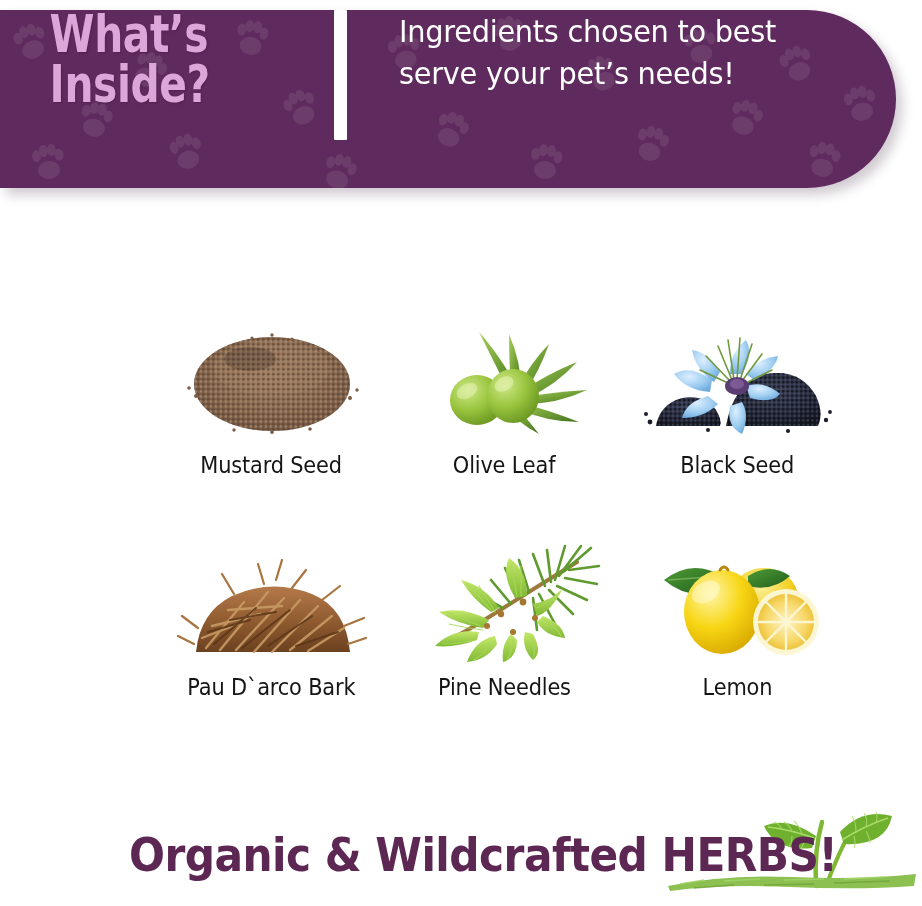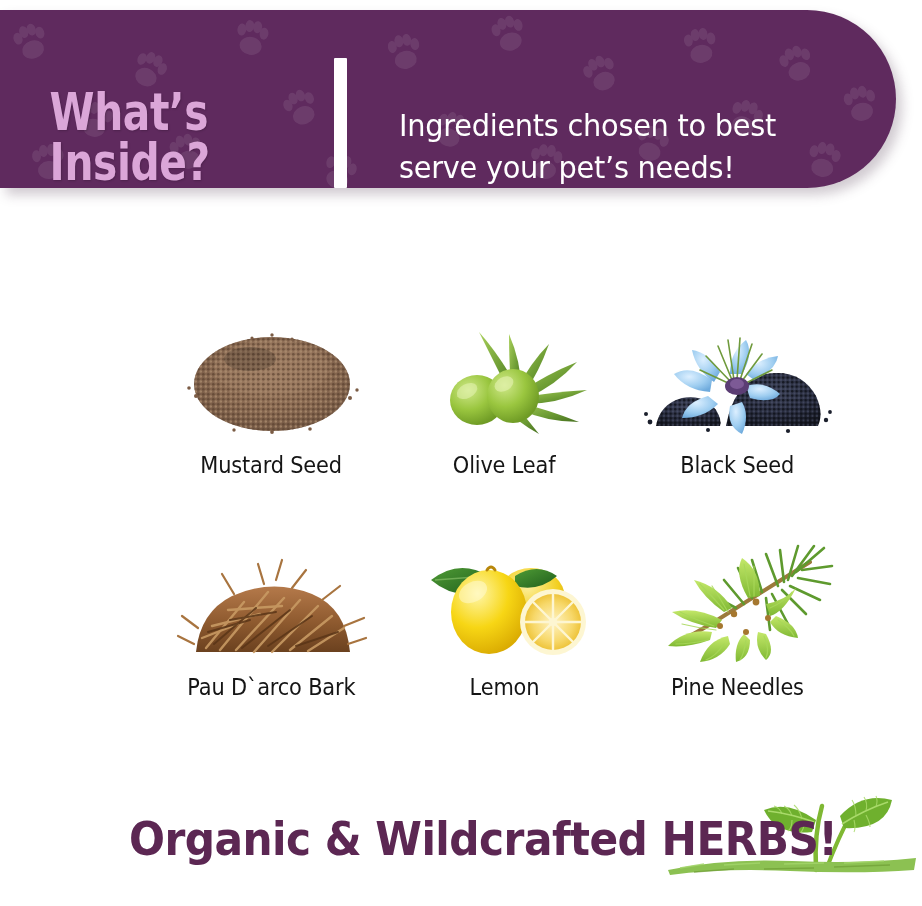--- a/index.html
+++ b/index.html
@@ -36,21 +36,21 @@
   .paws {
     position: absolute;
     inset: 0;
     opacity: 0.085;
     pointer-events: none;
   }
   .banner-inner {
     position: absolute;
     inset: 0;
     display: flex;
-    align-items: flex-end;
+    align-items: flex-start;
   }
   .headline {
     width: 300px;
     padding-left: 62px;
     box-sizing: border-box;
     color: #dba6d8;
     font-family: "DejaVu Sans", sans-serif;
     font-weight: 700;
     font-size: 51px;
     line-height: 0.98;
@@ -112,21 +112,21 @@
     color: #151515;
     letter-spacing: -0.2px;
     transform: scaleX(0.93);
     white-space: nowrap;
   }
 
   
   .footer {
     position: absolute;
     left: 0;
-    bottom: 24px;
+    bottom: 8px;
     width: 922px;
     height: 96px;
   }
   .footer-text {
     position: absolute;
     left: 129px;
     bottom: 16px;
     color: #5c2753;
     font-family: "DejaVu Sans", sans-serif;
     font-weight: 700;
@@ -384,73 +384,20 @@
           </g>
         </svg>
       </div>
       <div class="ing-label">Pau D`arco Bark</div>
     </div>
 
     <div class="cell">
       <div class="art">
         <svg viewBox="0 0 200 122">
           <defs>
-            <radialGradient id="lemg" cx="35%" cy="28%" r="78%">
-              <stop offset="0%" stop-color="#fff6a8"></stop>
-              <stop offset="52%" stop-color="#f7d615"></stop>
-              <stop offset="100%" stop-color="#d8a800"></stop>
-            </radialGradient>
-            <radialGradient id="lemg2" cx="45%" cy="30%" r="75%">
-              <stop offset="0%" stop-color="#fdf0a0"></stop>
-              <stop offset="60%" stop-color="#f2cf20"></stop>
-              <stop offset="100%" stop-color="#cf9f05"></stop>
-            </radialGradient>
-            <radialGradient id="fleshg" cx="50%" cy="50%" r="50%">
-              <stop offset="0%" stop-color="#fff3c4"></stop>
-              <stop offset="70%" stop-color="#f7d86a"></stop>
-              <stop offset="100%" stop-color="#eec43b"></stop>
-            </radialGradient>
-            <linearGradient id="lleaf" x1="0%" y1="0%" x2="100%" y2="100%">
-              <stop offset="0%" stop-color="#4f9b35"></stop>
-              <stop offset="100%" stop-color="#1f5e1c"></stop>
-            </linearGradient>
-          </defs>
-
-          <ellipse cx="126" cy="58" rx="34" ry="30" fill="url(#lemg2)"></ellipse>
-
-          <path d="M84 36 Q54 18 26 40 Q52 62 84 50 Z" fill="url(#lleaf)"></path>
-          <path d="M84 36 Q58 38 30 40" stroke="#8bc26a" stroke-width="1.4" fill="none" opacity="0.65"></path>
-          <path d="M110 36 Q132 22 152 36 Q134 52 110 46 Z" fill="url(#lleaf)"></path>
-
-          <ellipse cx="84" cy="72" rx="38" ry="42" fill="url(#lemg)"></ellipse>
-          <path d="M82 30 Q86 24 90 30" stroke="#b8870a" stroke-width="3" fill="none" stroke-linecap="round"></path>
-          <ellipse cx="68" cy="52" rx="15" ry="10" fill="#fffbd8" opacity="0.5" transform="rotate(-28 68 52)"></ellipse>
-
-          <circle cx="148" cy="82" r="33" fill="#fdf6d2"></circle>
-          <circle cx="148" cy="82" r="28" fill="url(#fleshg)"></circle>
-          <g stroke="#fdf6d2" stroke-width="2.4" stroke-linecap="round">
-            <path d="M148 82 L148 54"></path>
-              <path d="M148 82 L168 62"></path>
-            <path d="M148 82 L176 82"></path>
-              <path d="M148 82 L168 102"></path>
-            <path d="M148 82 L148 110"></path>
-              <path d="M148 82 L128 102"></path>
-            <path d="M148 82 L120 82"></path>
-              <path d="M148 82 L128 62"></path>
-          </g>
-          <circle cx="148" cy="82" r="4" fill="#fdf6d2"></circle>
-        </svg>
-      </div>
-      <div class="ing-label">Lemon</div>
-    </div>
-
-    <div class="cell">
-      <div class="art">
-        <svg viewBox="0 0 200 122">
-          <defs>
             <linearGradient id="ptuft" x1="0%" y1="0%" x2="0%" y2="100%">
               <stop offset="0%" stop-color="#c4e86a"></stop>
               <stop offset="100%" stop-color="#7fb833"></stop>
             </linearGradient>
           </defs>
 
           <path d="M172 22 Q130 48 92 72 Q64 90 44 100" stroke="#9c7a3c" stroke-width="4" fill="none" stroke-linecap="round"></path>
 
           <g stroke="#5e9a2e" stroke-width="2.6" stroke-linecap="round" fill="none">
             <path d="M158 32 L186 8"></path>
@@ -500,20 +447,73 @@
           <g fill="#a5772f">
             <circle cx="118" cy="62" r="3.4"></circle>
               <circle cx="96" cy="74" r="3.2"></circle>
             <circle cx="82" cy="86" r="3"></circle>
               <circle cx="108" cy="92" r="3"></circle>
             <circle cx="130" cy="78" r="3"></circle>
           </g>
         </svg>
       </div>
       <div class="ing-label">Pine Needles</div>
+    </div>
+
+    <div class="cell">
+      <div class="art">
+        <svg viewBox="0 0 200 122">
+          <defs>
+            <radialGradient id="lemg" cx="35%" cy="28%" r="78%">
+              <stop offset="0%" stop-color="#fff6a8"></stop>
+              <stop offset="52%" stop-color="#f7d615"></stop>
+              <stop offset="100%" stop-color="#d8a800"></stop>
+            </radialGradient>
+            <radialGradient id="lemg2" cx="45%" cy="30%" r="75%">
+              <stop offset="0%" stop-color="#fdf0a0"></stop>
+              <stop offset="60%" stop-color="#f2cf20"></stop>
+              <stop offset="100%" stop-color="#cf9f05"></stop>
+            </radialGradient>
+            <radialGradient id="fleshg" cx="50%" cy="50%" r="50%">
+              <stop offset="0%" stop-color="#fff3c4"></stop>
+              <stop offset="70%" stop-color="#f7d86a"></stop>
+              <stop offset="100%" stop-color="#eec43b"></stop>
+            </radialGradient>
+            <linearGradient id="lleaf" x1="0%" y1="0%" x2="100%" y2="100%">
+              <stop offset="0%" stop-color="#4f9b35"></stop>
+              <stop offset="100%" stop-color="#1f5e1c"></stop>
+            </linearGradient>
+          </defs>
+
+          <ellipse cx="126" cy="58" rx="34" ry="30" fill="url(#lemg2)"></ellipse>
+
+          <path d="M84 36 Q54 18 26 40 Q52 62 84 50 Z" fill="url(#lleaf)"></path>
+          <path d="M84 36 Q58 38 30 40" stroke="#8bc26a" stroke-width="1.4" fill="none" opacity="0.65"></path>
+          <path d="M110 36 Q132 22 152 36 Q134 52 110 46 Z" fill="url(#lleaf)"></path>
+
+          <ellipse cx="84" cy="72" rx="38" ry="42" fill="url(#lemg)"></ellipse>
+          <path d="M82 30 Q86 24 90 30" stroke="#b8870a" stroke-width="3" fill="none" stroke-linecap="round"></path>
+          <ellipse cx="68" cy="52" rx="15" ry="10" fill="#fffbd8" opacity="0.5" transform="rotate(-28 68 52)"></ellipse>
+
+          <circle cx="148" cy="82" r="33" fill="#fdf6d2"></circle>
+          <circle cx="148" cy="82" r="28" fill="url(#fleshg)"></circle>
+          <g stroke="#fdf6d2" stroke-width="2.4" stroke-linecap="round">
+            <path d="M148 82 L148 54"></path>
+              <path d="M148 82 L168 62"></path>
+            <path d="M148 82 L176 82"></path>
+              <path d="M148 82 L168 102"></path>
+            <path d="M148 82 L148 110"></path>
+              <path d="M148 82 L128 102"></path>
+            <path d="M148 82 L120 82"></path>
+              <path d="M148 82 L128 62"></path>
+          </g>
+          <circle cx="148" cy="82" r="4" fill="#fdf6d2"></circle>
+        </svg>
+      </div>
+      <div class="ing-label">Lemon</div>
     </div>
   </div>
 </div>
 
 <div class="footer">
   <div class="sprout">
     <svg viewBox="0 0 180 92">
 
       <path d="M86 88 Q84 52 92 24" stroke="#7fb833" stroke-width="4.5" fill="none" stroke-linecap="round"></path>
       <path d="M96 88 Q108 56 122 30" stroke="#7fb833" stroke-width="4" fill="none" stroke-linecap="round"></path>

